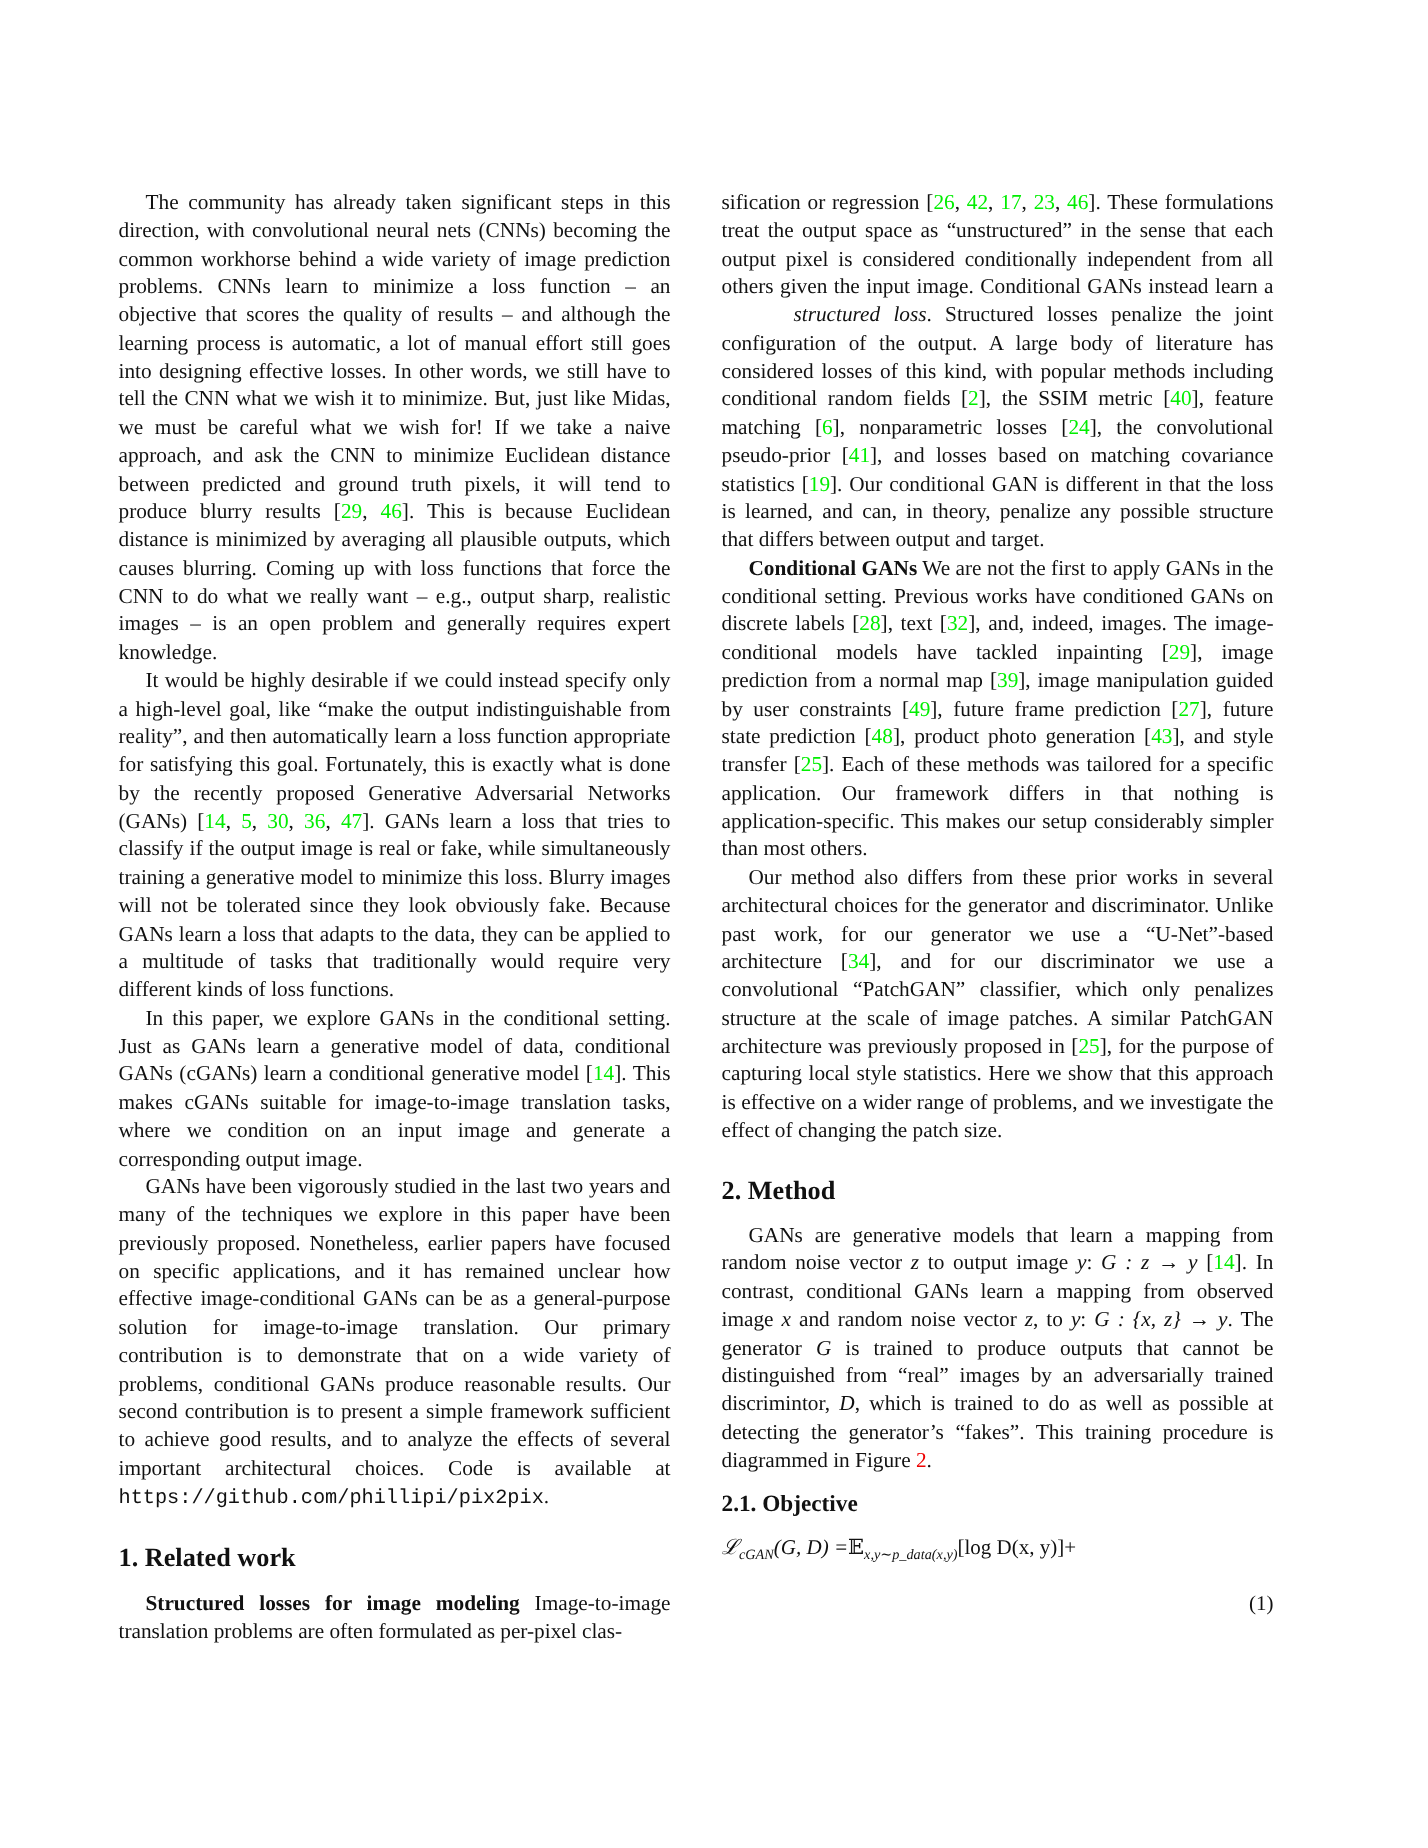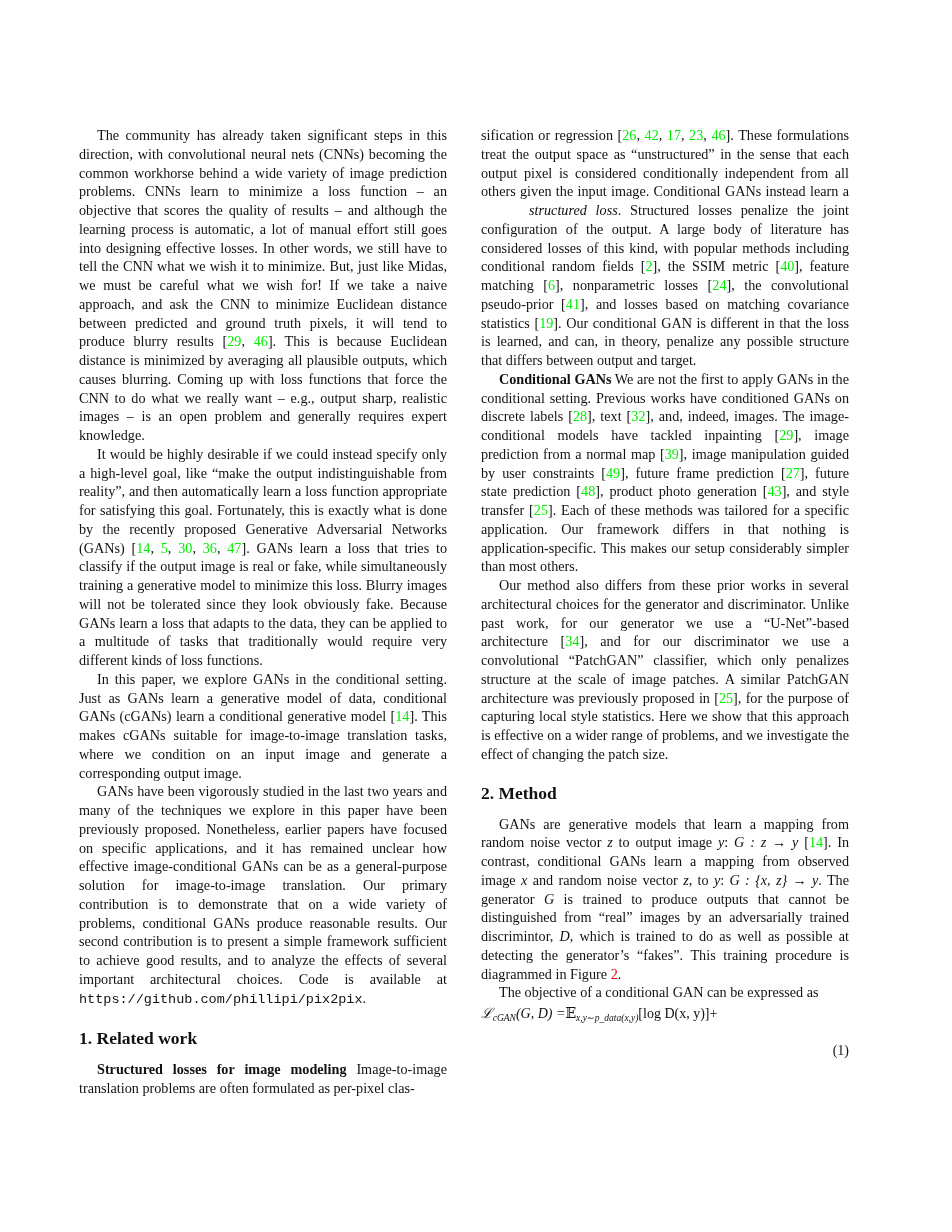--- a/index.html
+++ b/index.html
@@ -47,20 +47,20 @@
   <p class="noindent"><span>sification or regression [</span><a class="cite">26</a>, <a class="cite">42</a>, <a class="cite">17</a>, <a class="cite">23</a>, <a class="cite">46</a><span>]. These formulations treat the output space as “unstructured” in the sense that each output pixel is considered conditionally independent from all others given the input image. Conditional GANs instead learn a </span><em>structured loss</em><span>. Structured losses penalize the joint configuration of the output. A large body of literature has considered losses of this kind, with popular methods including conditional random fields [</span><a class="cite">2</a><span>], the SSIM metric [</span><a class="cite">40</a><span>], feature matching [</span><a class="cite">6</a><span>], nonparametric losses [</span><a class="cite">24</a><span>], the convolutional pseudo-prior [</span><a class="cite">41</a><span>], and losses based on matching covariance statistics [</span><a class="cite">19</a><span>]. Our conditional GAN is different in that the loss is learned, and can, in theory, penalize any possible structure that differs between output and target.</span></p>
 
   <p><span class="runin">Conditional GANs</span><span> We are not the first to apply GANs in the conditional setting. Previous works have conditioned GANs on discrete labels [</span><a class="cite">28</a><span>], text [</span><a class="cite">32</a><span>], and, indeed, images. The image-conditional models have tackled inpainting [</span><a class="cite">29</a><span>], image prediction from a normal map [</span><a class="cite">39</a><span>], image manipulation guided by user constraints [</span><a class="cite">49</a><span>], future frame prediction [</span><a class="cite">27</a><span>], future state prediction [</span><a class="cite">48</a><span>], product photo generation [</span><a class="cite">43</a><span>], and style transfer [</span><a class="cite">25</a><span>]. Each of these methods was tailored for a specific application. Our framework differs in that nothing is application-specific. This makes our setup considerably simpler than most others.</span></p>
 
   <p><span>Our method also differs from these prior works in several architectural choices for the generator and discriminator. Unlike past work, for our generator we use a “U-Net”-based architecture [</span><a class="cite">34</a><span>], and for our discriminator we use a convolutional “PatchGAN” classifier, which only penalizes structure at the scale of image patches. A similar PatchGAN architecture was previously proposed in [</span><a class="cite">25</a><span>], for the purpose of capturing local style statistics. Here we show that this approach is effective on a wider range of problems, and we investigate the effect of changing the patch size.</span></p>
 
   <h2>2. Method</h2>
 
   <p><span>GANs are generative models that learn a mapping from random noise vector </span><span class="math">z</span><span> to output image </span><span class="math">y</span><span>: </span><span class="math">G : z → y</span><span> [</span><a class="cite">14</a><span>]. In contrast, conditional GANs learn a mapping from observed image </span><span class="math">x</span><span> and random noise vector </span><span class="math">z</span><span>, to </span><span class="math">y</span><span>: </span><span class="math">G : {x, z} → y</span><span>. The generator </span><span class="math">G</span><span> is trained to produce outputs that cannot be distinguished from “real” images by an adversarially trained discrimintor, </span><span class="math">D</span><span>, which is trained to do as well as possible at detecting the generator’s “fakes”. This training procedure is diagrammed in Figure </span><a class="figref">2</a><span>.</span></p>
 
+  <h3>2.1. Objective</h3>
 
-  <p>The objective of a conditional GAN can be expressed as</p>
 
   <div class="eq">
     <div class="l1"><span class="math">ℒ</span><span class="sub">cGAN</span><span class="math">(G, D) =</span><span class="bb">𝔼</span><span class="sub">x,y∼p_data(x,y)</span><span>[log D(x, y)]+</span></div>
     <div class="num">(1)</div>
   </div>
 </div>
 
 </body></html>

